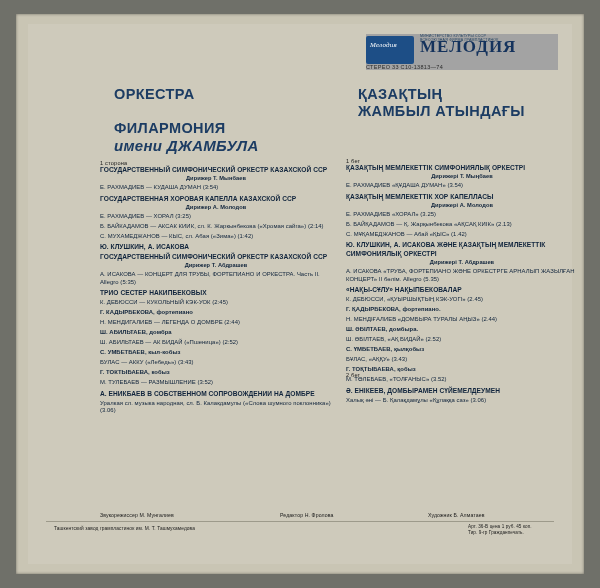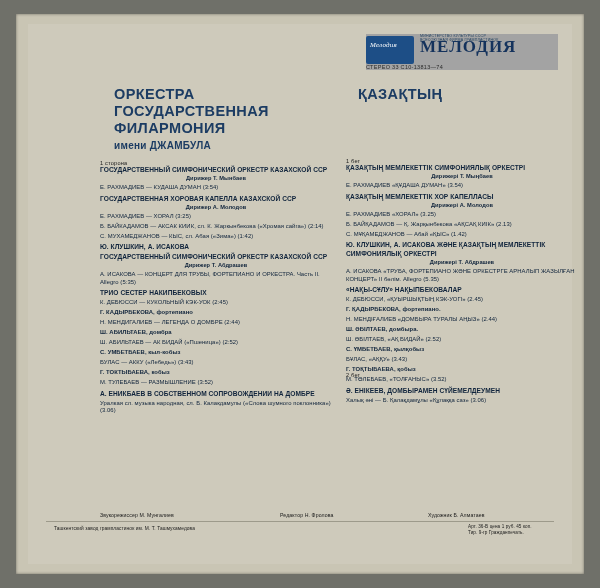--- a/index.html
+++ b/index.html
@@ -60,21 +60,21 @@
   .col-title{
     position:absolute;
     font-family:"Liberation Sans", sans-serif;
     font-weight:bold;
     color:#1c3c63;
     font-size:14.5px;
     line-height:17px;
     letter-spacing:.4px;
   }
   .col-title .sub{
-    display:block;font-size:10px;font-weight:bold;
+    display:block;font-size:15px;font-style:italic;font-weight:bold;
     letter-spacing:.3px;
   }
   #title-left{left:86px;top:62px;width:220px;}
   #title-right{left:330px;top:62px;width:220px;}
   
   .side{
     position:absolute;
     font-size:5.6px;color:#1b1b1b;
     letter-spacing:.2px;
   }
@@ -140,28 +140,28 @@
       <div class="logo-min">
         <span>МИНИСТЕРСТВО КУЛЬТУРЫ СССР</span><br>
         <span>ВСЕСОЮЗНАЯ ФИРМА ГРАМПЛАСТИНОК</span>
       </div>
       <div class="logo-word">МЕЛОДИЯ</div>
       <div class="stereo-line">СТЕРЕО 33 С10-13813—74</div>
     </div>
 
     <div class="col-title" id="title-left">
       <span>ОРКЕСТРА</span><br>
-      <span>ГОСУДАРСТВЕННАЯ</span><br>
+      <br>
       <span>ФИЛАРМОНИЯ</span>
       <span class="sub">имени ДЖАМБУЛА</span>
     </div>
 
     <div class="col-title" id="title-right">
       <span>ҚАЗАҚТЫҢ</span><br>
-      <br>
+      <span>ЖАМБЫЛ АТЫНДАҒЫ</span><br>
     </div>
 
     <div class="side" style="left:72px;top:136px;">1 сторона</div>
     <div class="side" style="left:318px;top:134px;">1 бет</div>
     <div class="side" style="left:318px;top:348px;">2 бет</div>
 
     <div class="col" id="col-left">
         <div class="grp">ГОСУДАРСТВЕННЫЙ СИМФОНИЧЕСКИЙ ОРКЕСТР КАЗАХСКОЙ ССР</div>
         <div class="cond">Дирижер Т. Мынбаев</div>
         <div class="trk">Е. РАХМАДИЕВ — КУДАША ДУМАН (3:54)</div>

